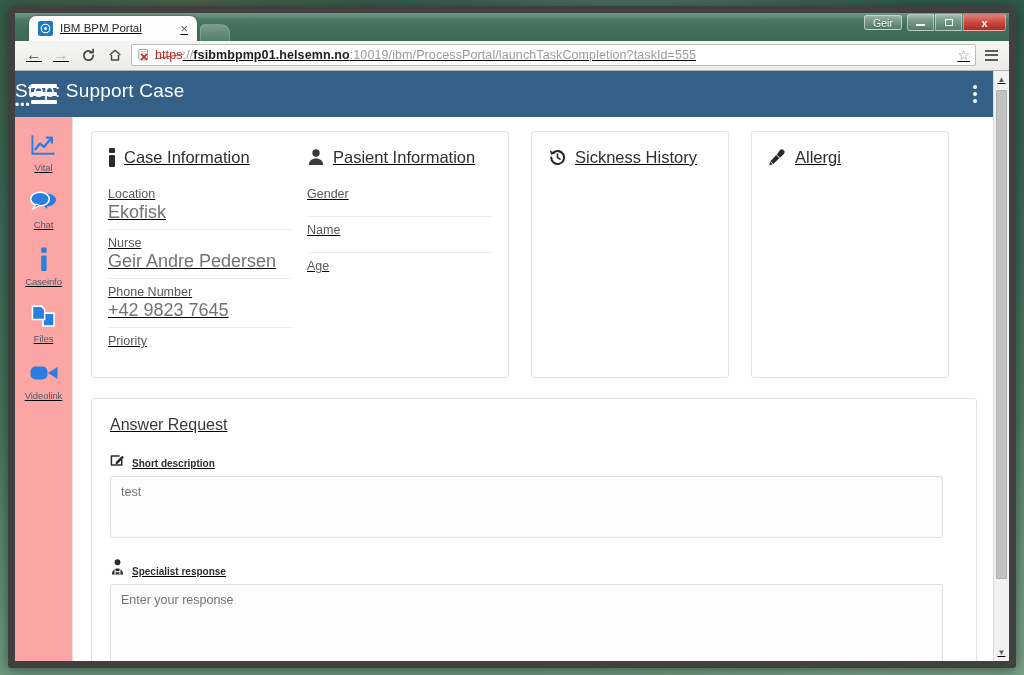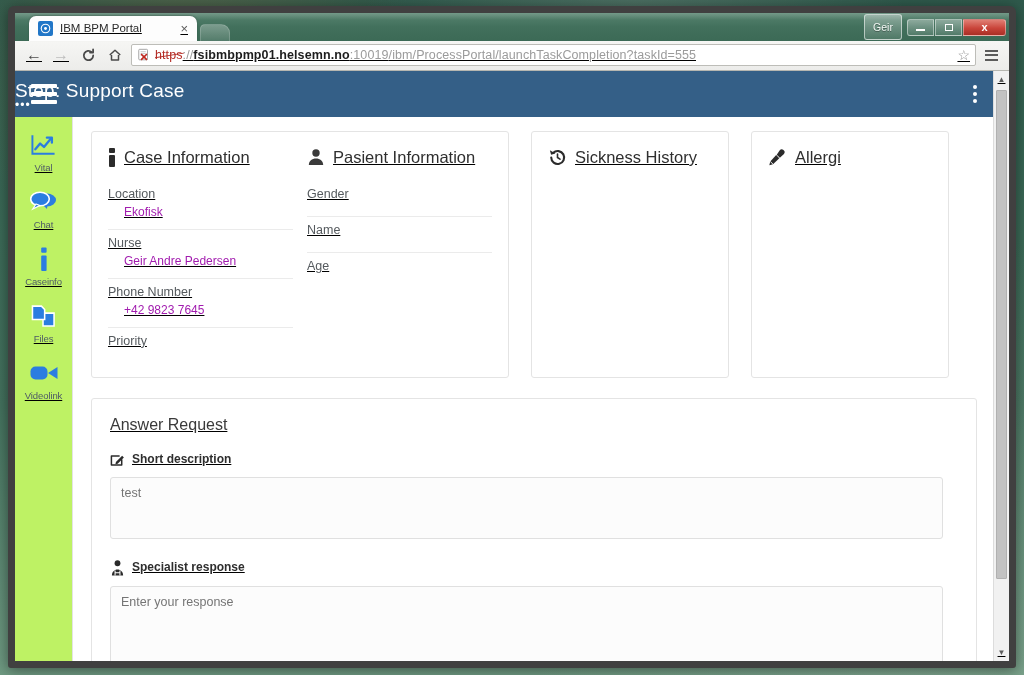--- a/index.html
+++ b/index.html
@@ -85,21 +85,21 @@
     border: 1px solid rgba(255,255,255,.18);
     border-bottom: none;
   }
 
   
   .win-controls {
     position: absolute; right: 3px; top: 1px;
     display: flex; align-items: center; gap: 5px;
   }
   .user-chip {
-    height: 26px; min-width: 38px;
+    height: 15px; min-width: 38px;
     padding: 0 7px;
     border: 1px solid rgba(255,255,255,.55);
     border-radius: 3px;
     background: linear-gradient(180deg, rgba(255,255,255,.34), rgba(255,255,255,.10));
     font-size: 10.5px; color: #f2f7f3;
     display: flex; align-items: center; justify-content: center;
     text-shadow: 0 1px 0 rgba(0,0,0,.35);
   }
   .wbtn-group { display: flex; align-items: center; gap: 1px; }
   .wbtn {
@@ -206,21 +206,21 @@
     position: absolute; right: 16px; top: 50%; transform: translateY(-50%);
     display: flex; flex-direction: column; gap: 3px; cursor: pointer;
   }
   .kebab i { display:block; width: 4px; height: 4px; background:#ffffff; border-radius:50%; }
 
   
   .app-body { flex: 1 1 auto; display: flex; overflow: hidden; background: #ffffff; }
 
   .sidebar {
     width: 58px; flex: 0 0 58px;
-    background: #bef264;
+    background: #fca5a5;
     border-right: 1px solid #e3e3e3;
     padding-top: 14px;
     display: flex; flex-direction: column; align-items: center;
     gap: 15px;
   }
   .side-item {
     display: flex; flex-direction: column; align-items: center;
     gap: 2px; cursor: pointer; width: 100%;
   }
   .side-icon {
@@ -252,34 +252,34 @@
   .card-head {
     display: flex; align-items: center; gap: 8px;
     margin-bottom: 14px;
   }
   .card-head-icon { color: #2b2b2b; display:flex; align-items:center; }
   .card-head-title { font-size: 16.5px; color: #2f2f2f; }
 
   .field { padding: 4px 0 7px 0; border-bottom: 1px solid #ebebeb; }
   .field.last { border-bottom: none; }
   .field-label { font-size: 12.5px; color: #555a5e; line-height: 18px; }
-  .field-value { font-size: 12px; color: #a21caf; line-height: 19px; min-height: 6px; margin-left: 16px; }
+  .field-value { font-size: 18px; color: #737373; line-height: 19px; min-height: 6px; }
 
   
   .panel {
     margin-top: 20px;
     border: 1px solid #e4e4e4;
     border-radius: 3px;
     background: #ffffff;
     padding: 17px 18px 20px 18px;
   }
   .panel-title { font-size: 16px; color: #3a3a3a; margin-bottom: 18px; }
   .form-label {
-    display: flex; align-items: flex-start; gap: 7px;
-    font-size: 12px; font-weight: bold; color: #2e2e2e;
+    display: flex; align-items: flex-end; gap: 7px;
+    font-size: 10px; font-weight: bold; color: #2e2e2e;
     margin-bottom: 7px;
   }
   .ta {
     width: 833px;
     border: 1px solid #e0e0e0;
     border-radius: 3px;
     background: #fcfcfc;
     font-family: "Liberation Sans", sans-serif;
     font-size: 12.5px;
     color: #a9a9a9;

